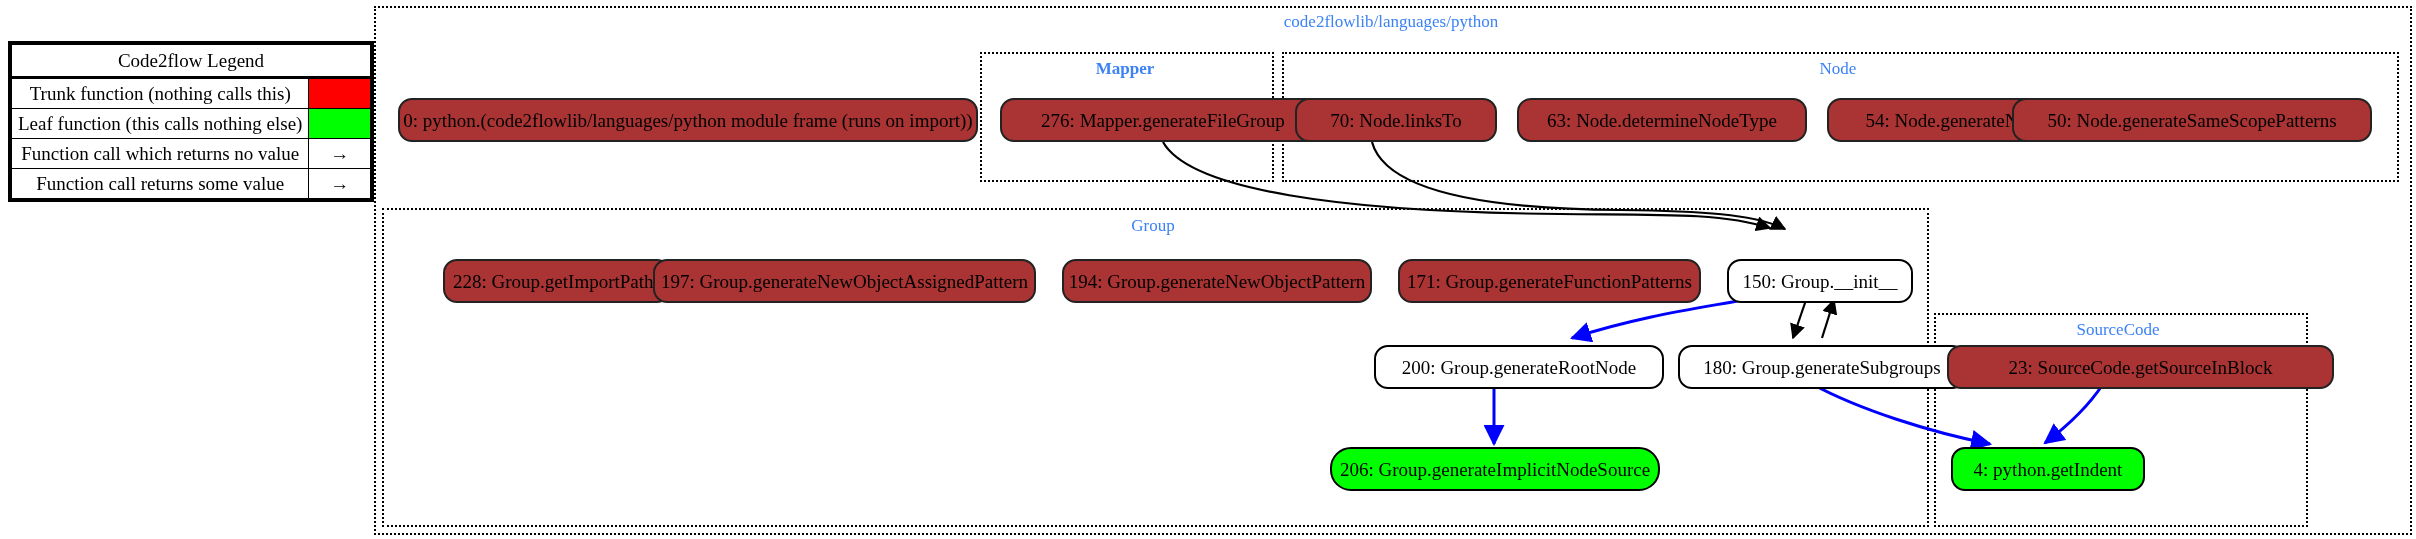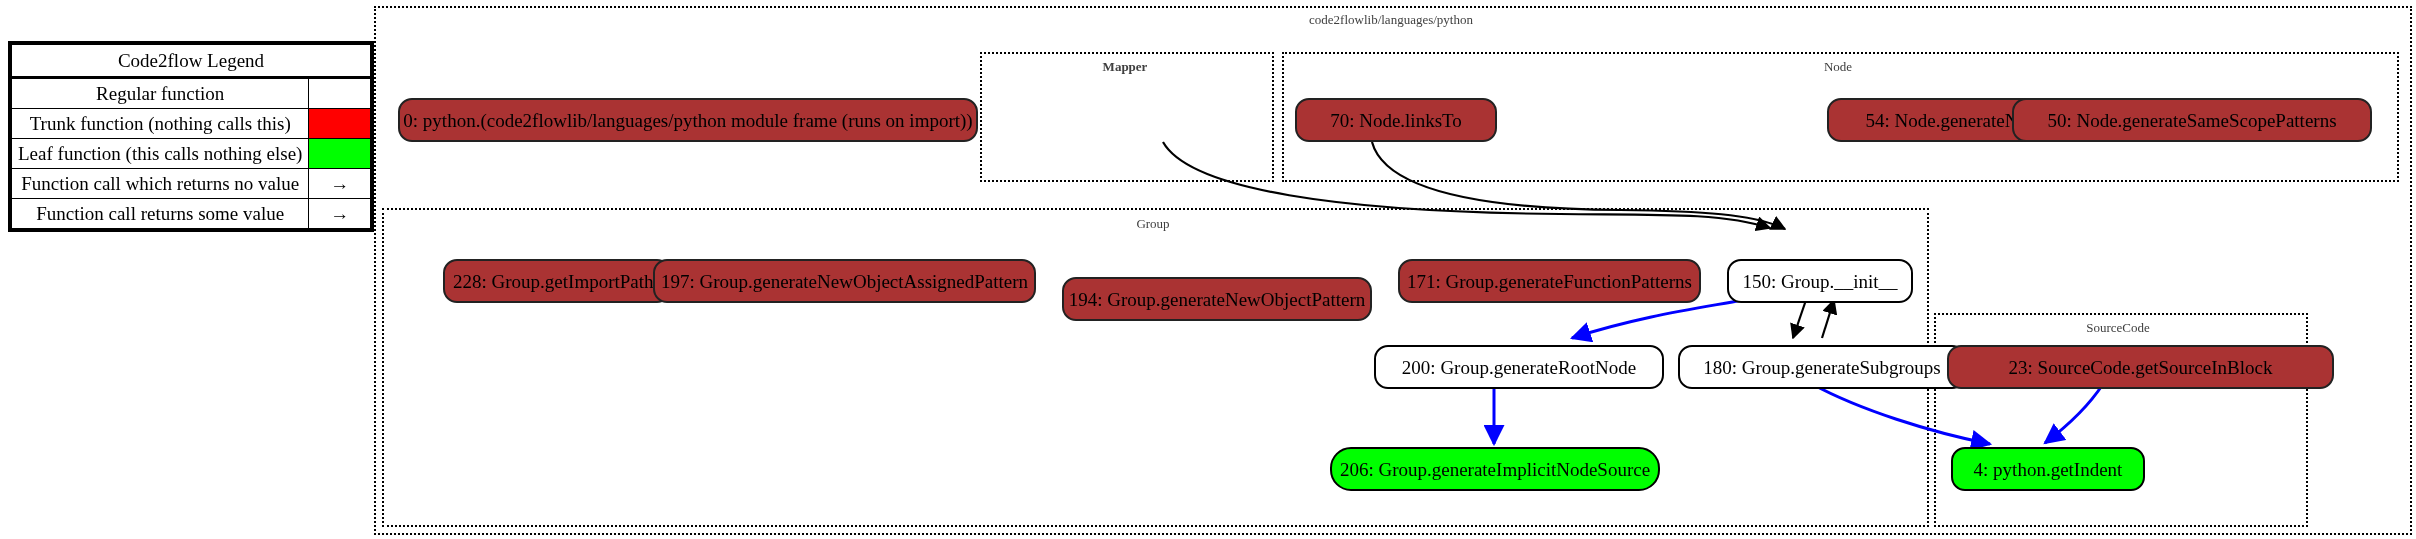--- a/index.html
+++ b/index.html
@@ -32,21 +32,21 @@
   .sw-green{background:#00ff00;}
   .arrow-cell{font-size:20px;line-height:1;}
   .arrow-black{color:#000000;}
   .arrow-blue{color:#0000ff;}
 
   
   .cluster{
     position:absolute;border:2px dotted #000;background:transparent;
   }
   .cluster-label{
-    position:absolute;font-size:13px;color:#404040;white-space:nowrap;
+    position:absolute;font-size:17px;color:#3b82f6;white-space:nowrap;
     background:#fff;padding:0 6px;transform:translateX(-50%);
   }
 
   
   .node{
     position:absolute;
     display:flex;align-items:center;justify-content:center;
     border:2px solid #000;border-radius:14px;
     font-size:19px;line-height:1;color:#000;
     white-space:nowrap;box-sizing:border-box;
@@ -62,24 +62,20 @@
 </head>
 <body>
 
 <div id="canvas">
 
   <div class="legend">
     <table>
       <tbody>
           <tr class="hdr">
         <td colspan="2">Code2flow Legend</td>
-      </tr>
-      <tr>
-        <td class="lbl">Regular function</td>
-        <td class="swatch sw-white"></td>
       </tr>
       <tr>
         <td class="lbl">Trunk function (nothing calls this)</td>
         <td class="swatch sw-red"></td>
       </tr>
       <tr>
         <td class="lbl">Leaf function (this calls nothing else)</td>
         <td class="swatch sw-green"></td>
       </tr>
       <tr>
@@ -131,33 +127,35 @@
 
     <path d="M1494,384 L1494,444" fill="none" stroke="#0000ff" stroke-width="3" marker-end="url(#ah-blue)"></path>
 
     <path d="M1812,384 C1860,410 1930,432 1990,444" fill="none" stroke="#0000ff" stroke-width="3" marker-end="url(#ah-blue)"></path>
 
     <path d="M2103,384 C2090,404 2070,424 2045,443" fill="none" stroke="#0000ff" stroke-width="3" marker-end="url(#ah-blue)"></path>
   </svg>
 
   <div class="node trunk" style="left:398px;top:98px;width:580px;">0: python.(code2flowlib/languages/python module frame (runs on import))</div>
 
+  <div class="node trunk" style="left:1000px;top:98px;width:326px;">276: Mapper.generateFileGroup</div>
 
   <div class="node trunk" style="left:1295px;top:98px;width:0;min-width:202px;left:1295px;">70: Node.linksTo</div>
 
+  <div class="node trunk" style="left:1517px;top:98px;width:290px;">63: Node.determineNodeType</div>
 
   <div class="node trunk" style="left:1827px;top:98px;width:365px;">54: Node.generateNamespacePatterns</div>
 
   <div class="node trunk" style="left:2012px;top:98px;width:360px;">50: Node.generateSameScopePatterns</div>
 
   <div class="node trunk" style="left:404px;top:259px;width:228px;margin-left:39px;">228: Group.getImportPaths</div>
 
   <div class="node trunk" style="left:653px;top:259px;width:383px;">197: Group.generateNewObjectAssignedPattern</div>
 
-  <div class="node trunk" style="left:1062px;top:277px;width:310px;">194: Group.generateNewObjectPattern</div>
+  <div class="node trunk" style="left:1062px;top:259px;width:310px;">194: Group.generateNewObjectPattern</div>
 
   <div class="node trunk" style="left:1398px;top:259px;width:303px;">171: Group.generateFunctionPatterns</div>
 
   <div class="node regular" style="left:1727px;top:259px;width:186px;">150: Group.__init__</div>
 
   <div class="node regular" style="left:1374px;top:345px;width:290px;">200: Group.generateRootNode</div>
 
   <div class="node regular" style="left:1678px;top:345px;width:288px;">180: Group.generateSubgroups</div>
 
   <div class="node trunk" style="left:1947px;top:345px;width:387px;">23: SourceCode.getSourceInBlock</div>

